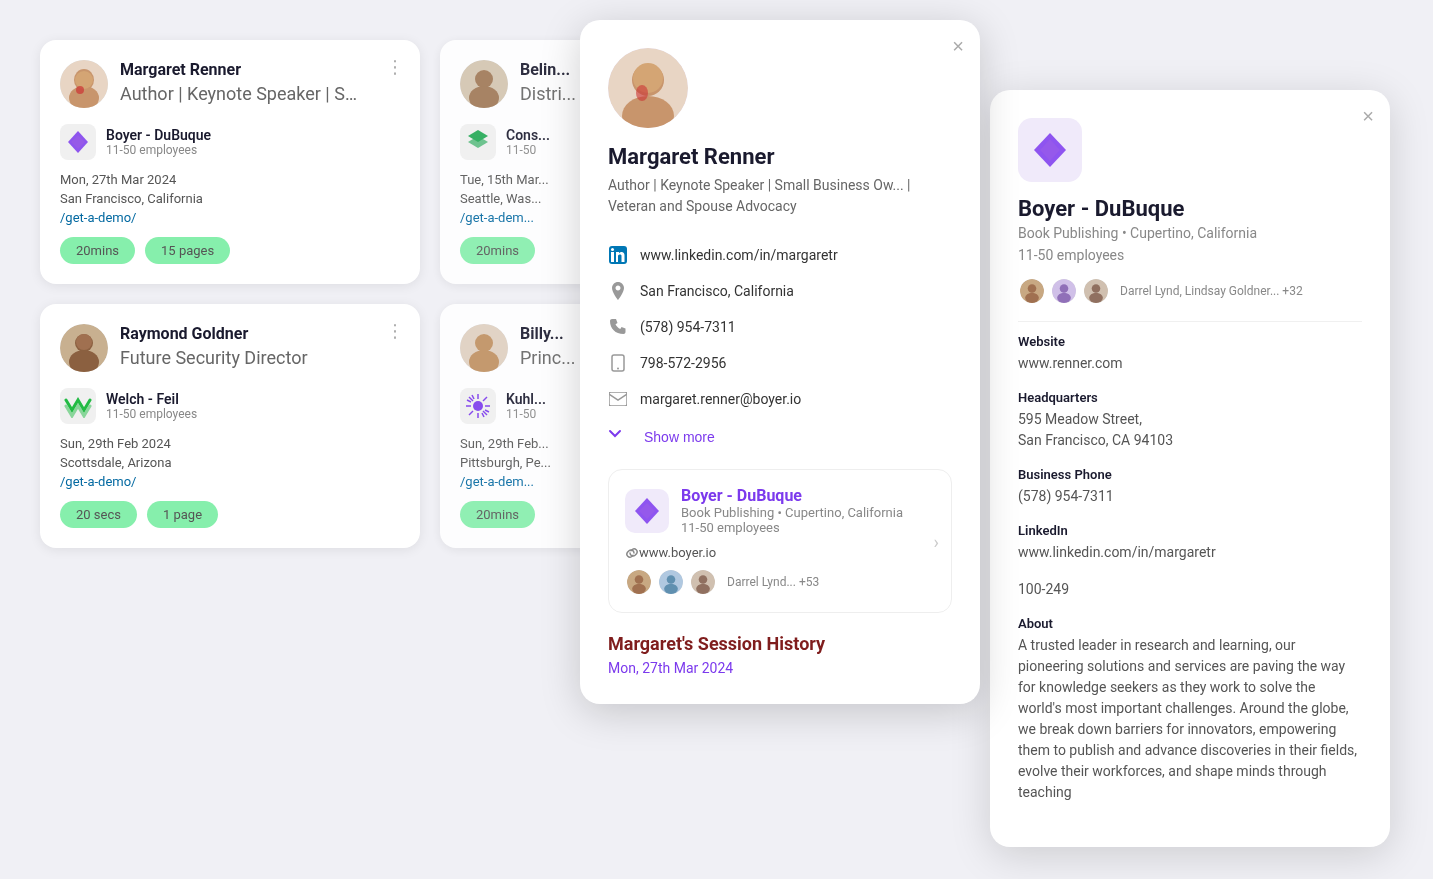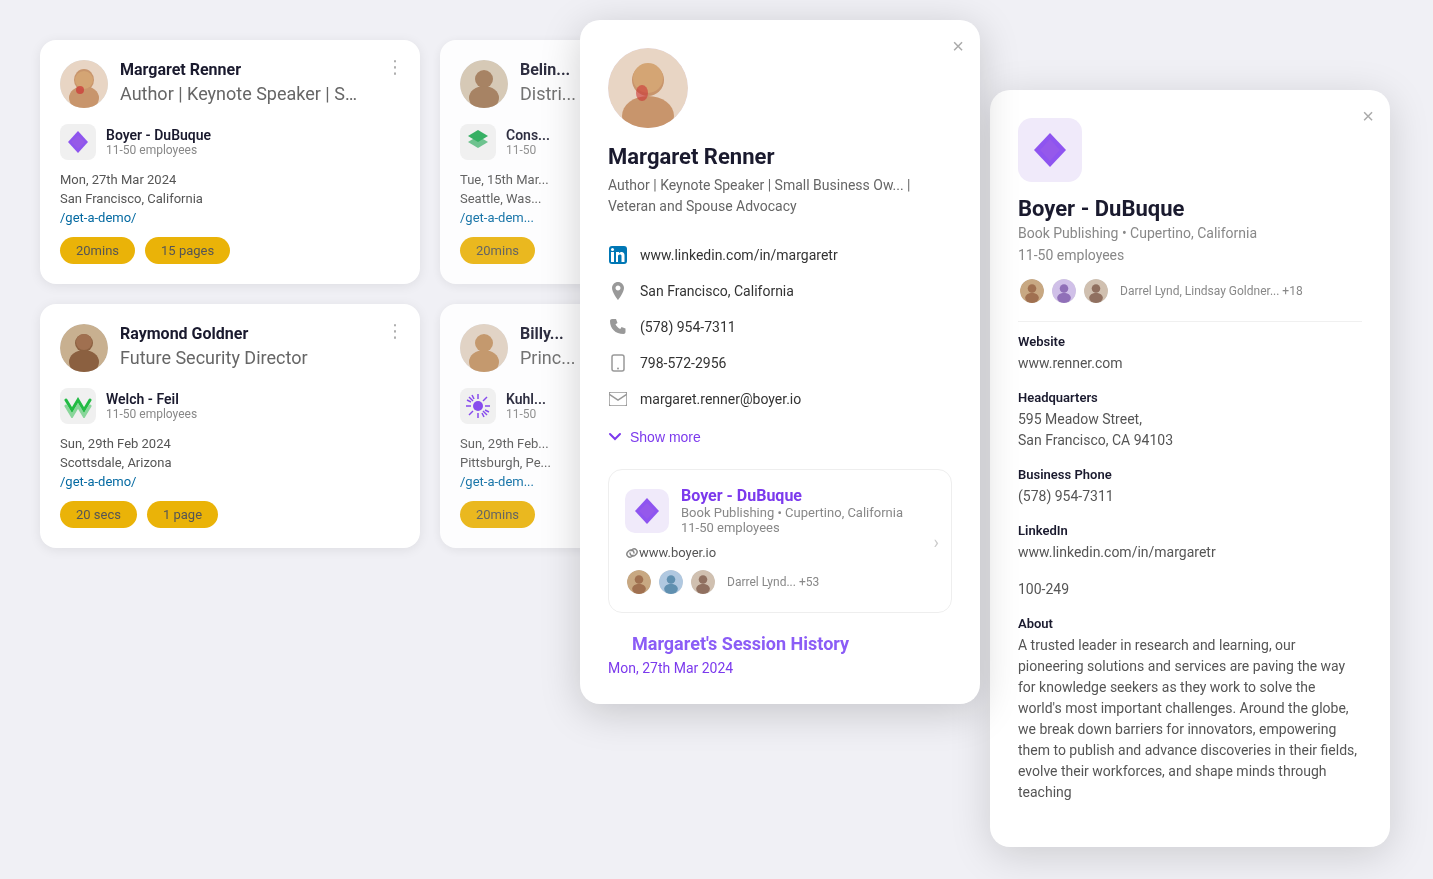--- a/index.html
+++ b/index.html
@@ -119,21 +119,21 @@
       margin-bottom: 12px;
     }
 
     .card-footer {
       display: flex;
       gap: 10px;
       margin-top: 12px;
     }
 
     .card-badge {
-      background: #eab308;
+      background: #86efac;
       border-radius: 20px;
       padding: 6px 16px;
       font-size: 13px;
       color: #555;
     }
 
     
     .truncate {
       white-space: nowrap;
       overflow: hidden;
@@ -209,22 +209,21 @@
       height: 20px;
       flex-shrink: 0;
       display: flex;
       align-items: center;
       justify-content: center;
       color: #888;
     }
 
     .show-more-btn {
       display: flex;
-      align-items: center;
-      gap: 8px;
+      gap: 22px;
       color: #7c3aed;
       font-size: 14px;
       font-weight: 500;
       cursor: pointer;
       background: none;
       border: none;
       padding: 8px 0;
       margin-top: 4px;
     }
 
@@ -364,24 +363,23 @@
 
     .section-divider {
       height: 1px;
       background: #f0f0f0;
       margin: 12px 0;
     }
 
     .session-history-title {
       font-size: 18px;
       font-weight: 700;
-      color: #8b5cf6;
+      color: #7f1d1d;
       margin-top: 20px;
       margin-bottom: 6px;
-      margin-left: 24px;
     }
 
     .session-date {
       font-size: 14px;
       color: #7c3aed;
     }
 
     .scrollbar-hide::-webkit-scrollbar { display: none; }
   </style>
 </head>
@@ -704,21 +702,21 @@
           <ellipse cx="14" cy="22" rx="8" ry="6" fill="#9070b8"></ellipse>
         </svg>
     </div>
     <div class="emp-avatar">
       <svg viewBox="0 0 28 28" width="28" height="28">
           <circle cx="14" cy="14" r="14" fill="#d0c0b0"></circle>
           <circle cx="14" cy="11" r="5" fill="#907060"></circle>
           <ellipse cx="14" cy="22" rx="8" ry="6" fill="#907060"></ellipse>
         </svg>
     </div>
-    <span class="emp-count">Darrel Lynd, Lindsay Goldner... +18</span>
+    <span class="emp-count">Darrel Lynd, Lindsay Goldner... +32</span>
   </div>
 
   <div class="section-divider"></div>
 
   <div class="detail-section">
     <div class="detail-label">Website</div>
     <div class="detail-value">www.renner.com</div>
   </div>
 
   <div class="detail-section">

